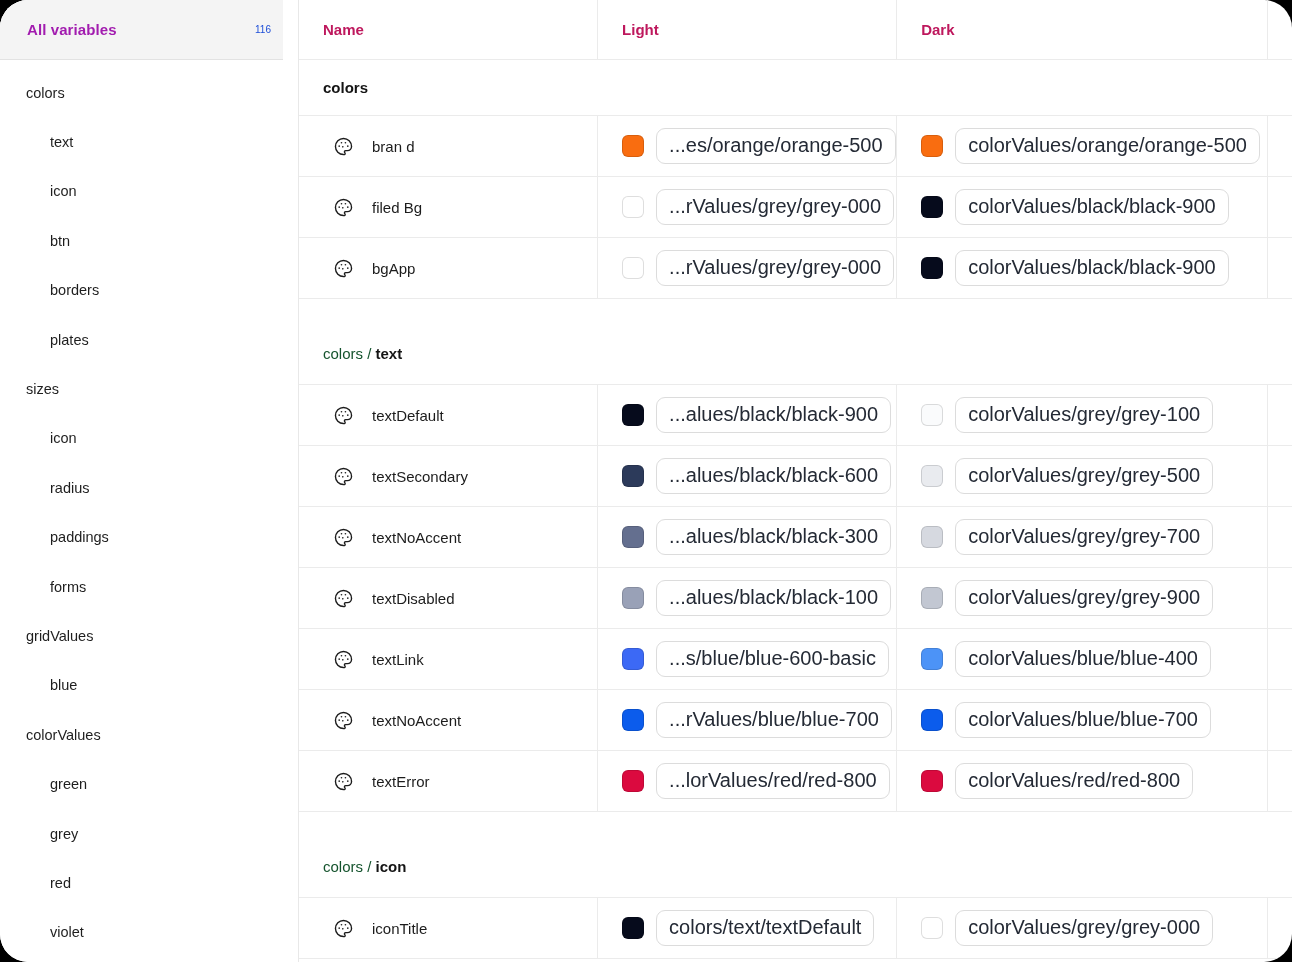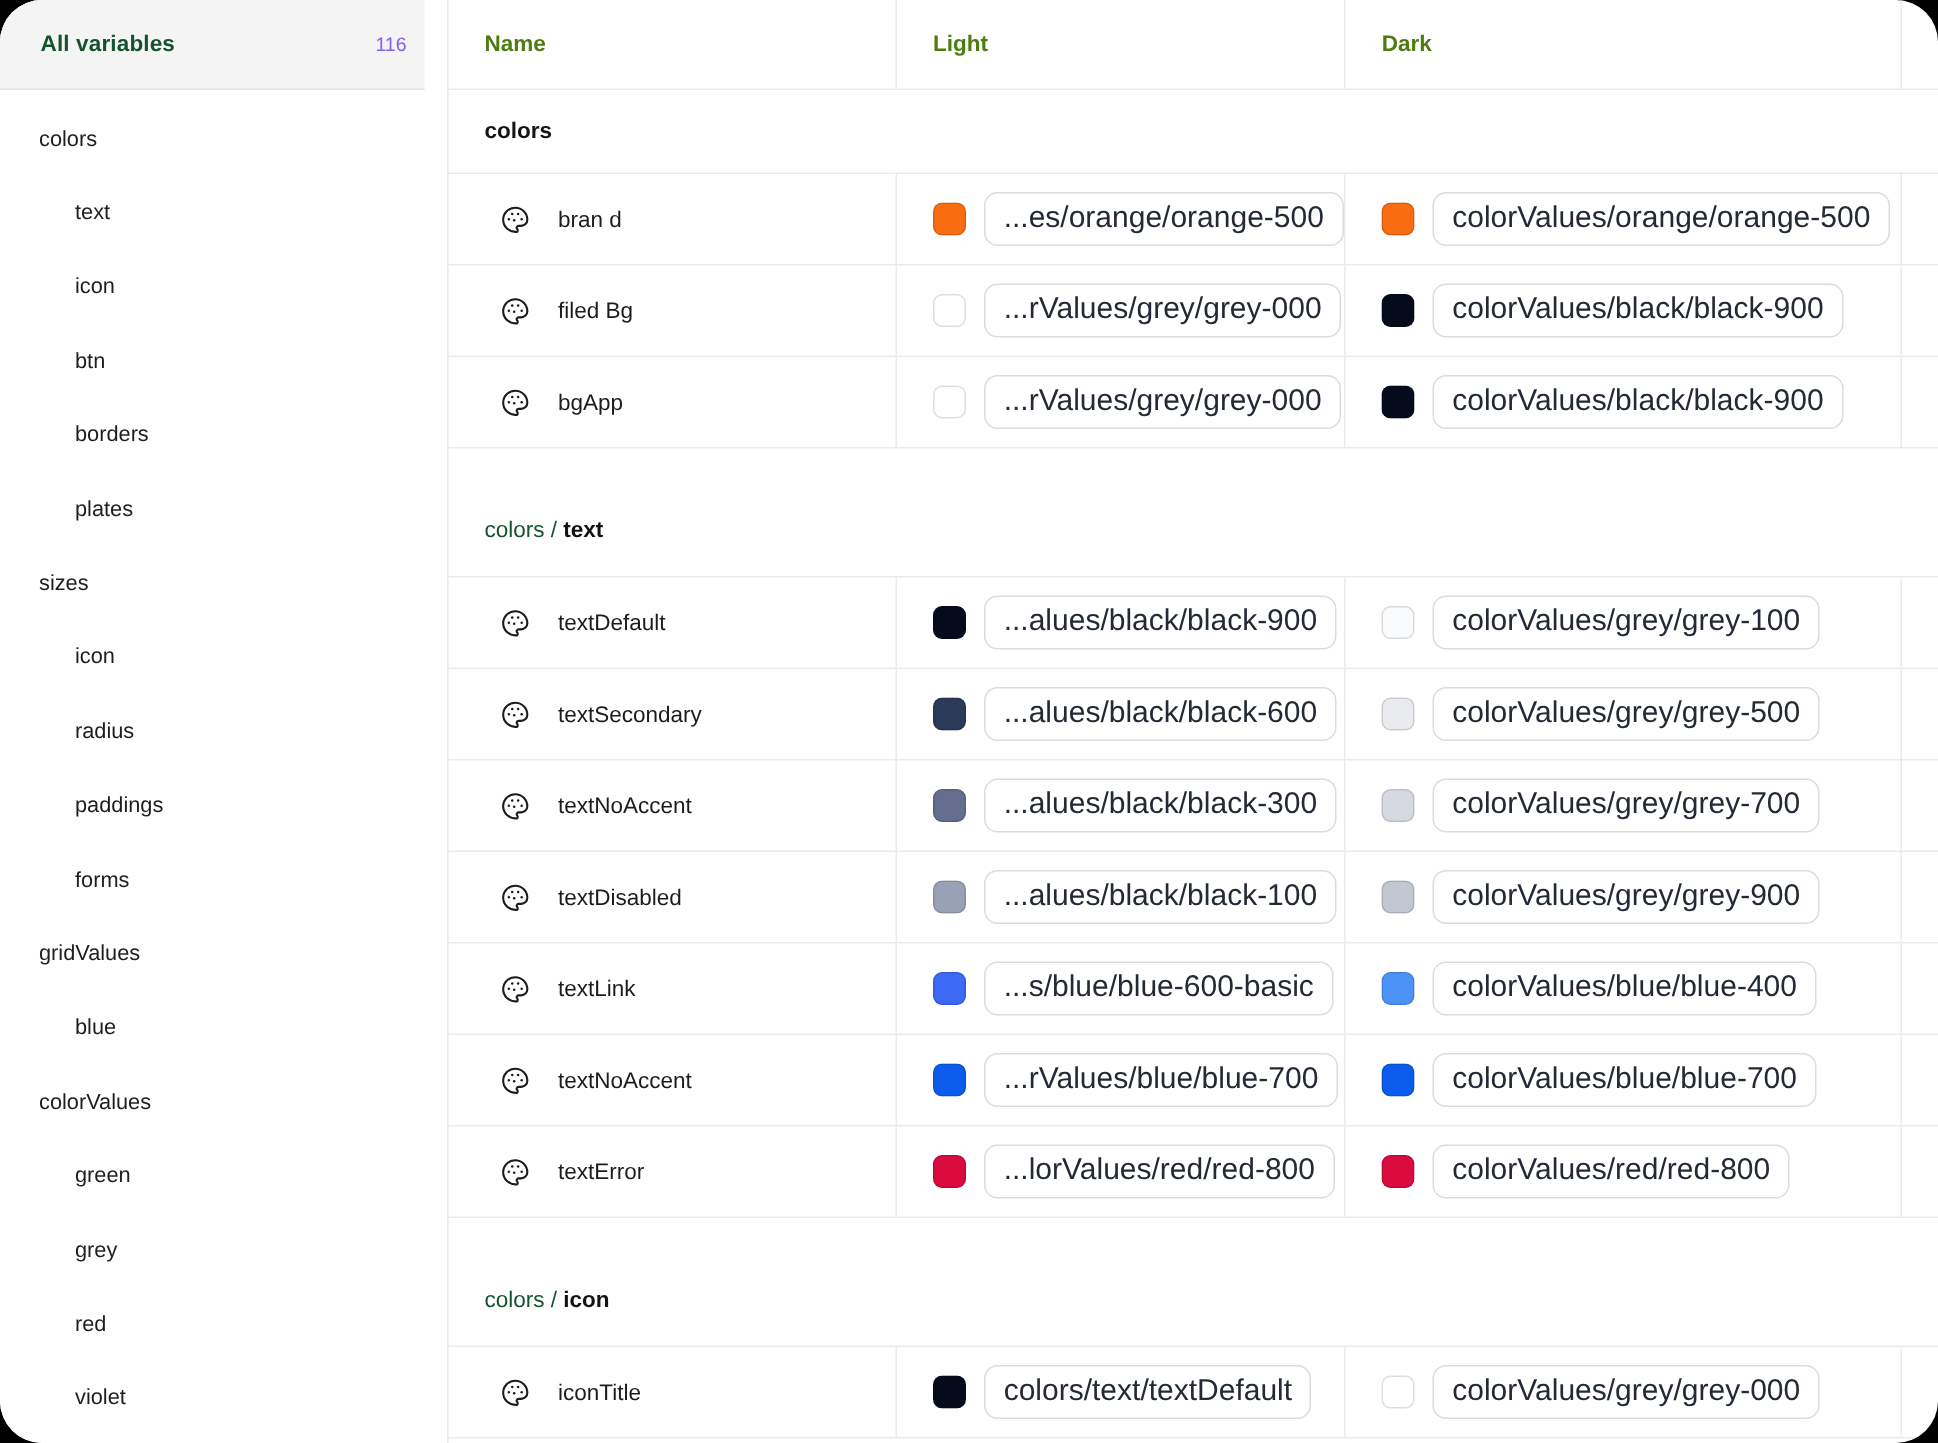--- a/index.html
+++ b/index.html
@@ -4,32 +4,32 @@
 <style>
   html,body{margin:0;padding:0;background:#000;}
   body{font-family:"Liberation Sans", sans-serif; -webkit-font-smoothing:antialiased;}
   .app{position:relative;width:1292px;height:962px;background:#fff;border-radius:28px;overflow:hidden;}
 
   
   .sidebar{position:absolute;left:0;top:0;width:298px;height:100%;background:#fff;}
   .sidebar-header{box-sizing:border-box;width:283px;height:60px;background:#f4f4f4;
     border-bottom:1px solid #e2e2e2;display:flex;align-items:center;justify-content:space-between;
     padding:0 12px 0 27px;}
-  .sidebar-header .title{font-size:15px;font-weight:700;color:#14532d;letter-spacing:.1px;}
-  .sidebar-header .count{font-size:13px;color:#8b5cf6;}
+  .sidebar-header .title{font-size:15px;font-weight:700;color:#a21caf;letter-spacing:.1px;}
+  .sidebar-header .count{font-size:10px;color:#1d4ed8;}
   .sidebar-nav{padding-top:8px;}
   .nav-item{height:49.4px;display:flex;align-items:center;font-size:14.5px;color:#1e1e1e;cursor:default;}
   .nav-item.lvl1{padding-left:26px;}
   .nav-item.lvl2{padding-left:50px;}
 
   
   .main{position:absolute;left:298px;top:0;right:0;bottom:0;border-left:1px solid #e8e8e8;box-sizing:border-box;}
   .trow{display:flex;box-sizing:border-box;border-bottom:1px solid #ebebeb;}
   .thead{height:60px;}
-  .thead .cell{font-weight:700;font-size:15px;color:#4d7c0f;display:flex;align-items:center;}
+  .thead .cell{font-weight:700;font-size:15px;color:#be185d;display:flex;align-items:center;}
   .cell{box-sizing:border-box;padding-left:24px;display:flex;align-items:center;}
   .col-name{width:300px;border-right:1px solid #ebebeb;}
   .col-light{width:300px;border-right:1px solid #ebebeb;}
   .col-dark{width:372px;border-right:1px solid #ebebeb;}
   .col-extra{flex:1;}
 
   .section-band{box-sizing:border-box;border-bottom:1px solid #ebebeb;display:flex;
     align-items:flex-end;height:86px;padding:0 0 22px 24px;font-size:15px;}
   .section-band.root{height:56px;align-items:center;padding-bottom:0;}
   .section-band .crumb{color:#14532d;white-space:pre;}

